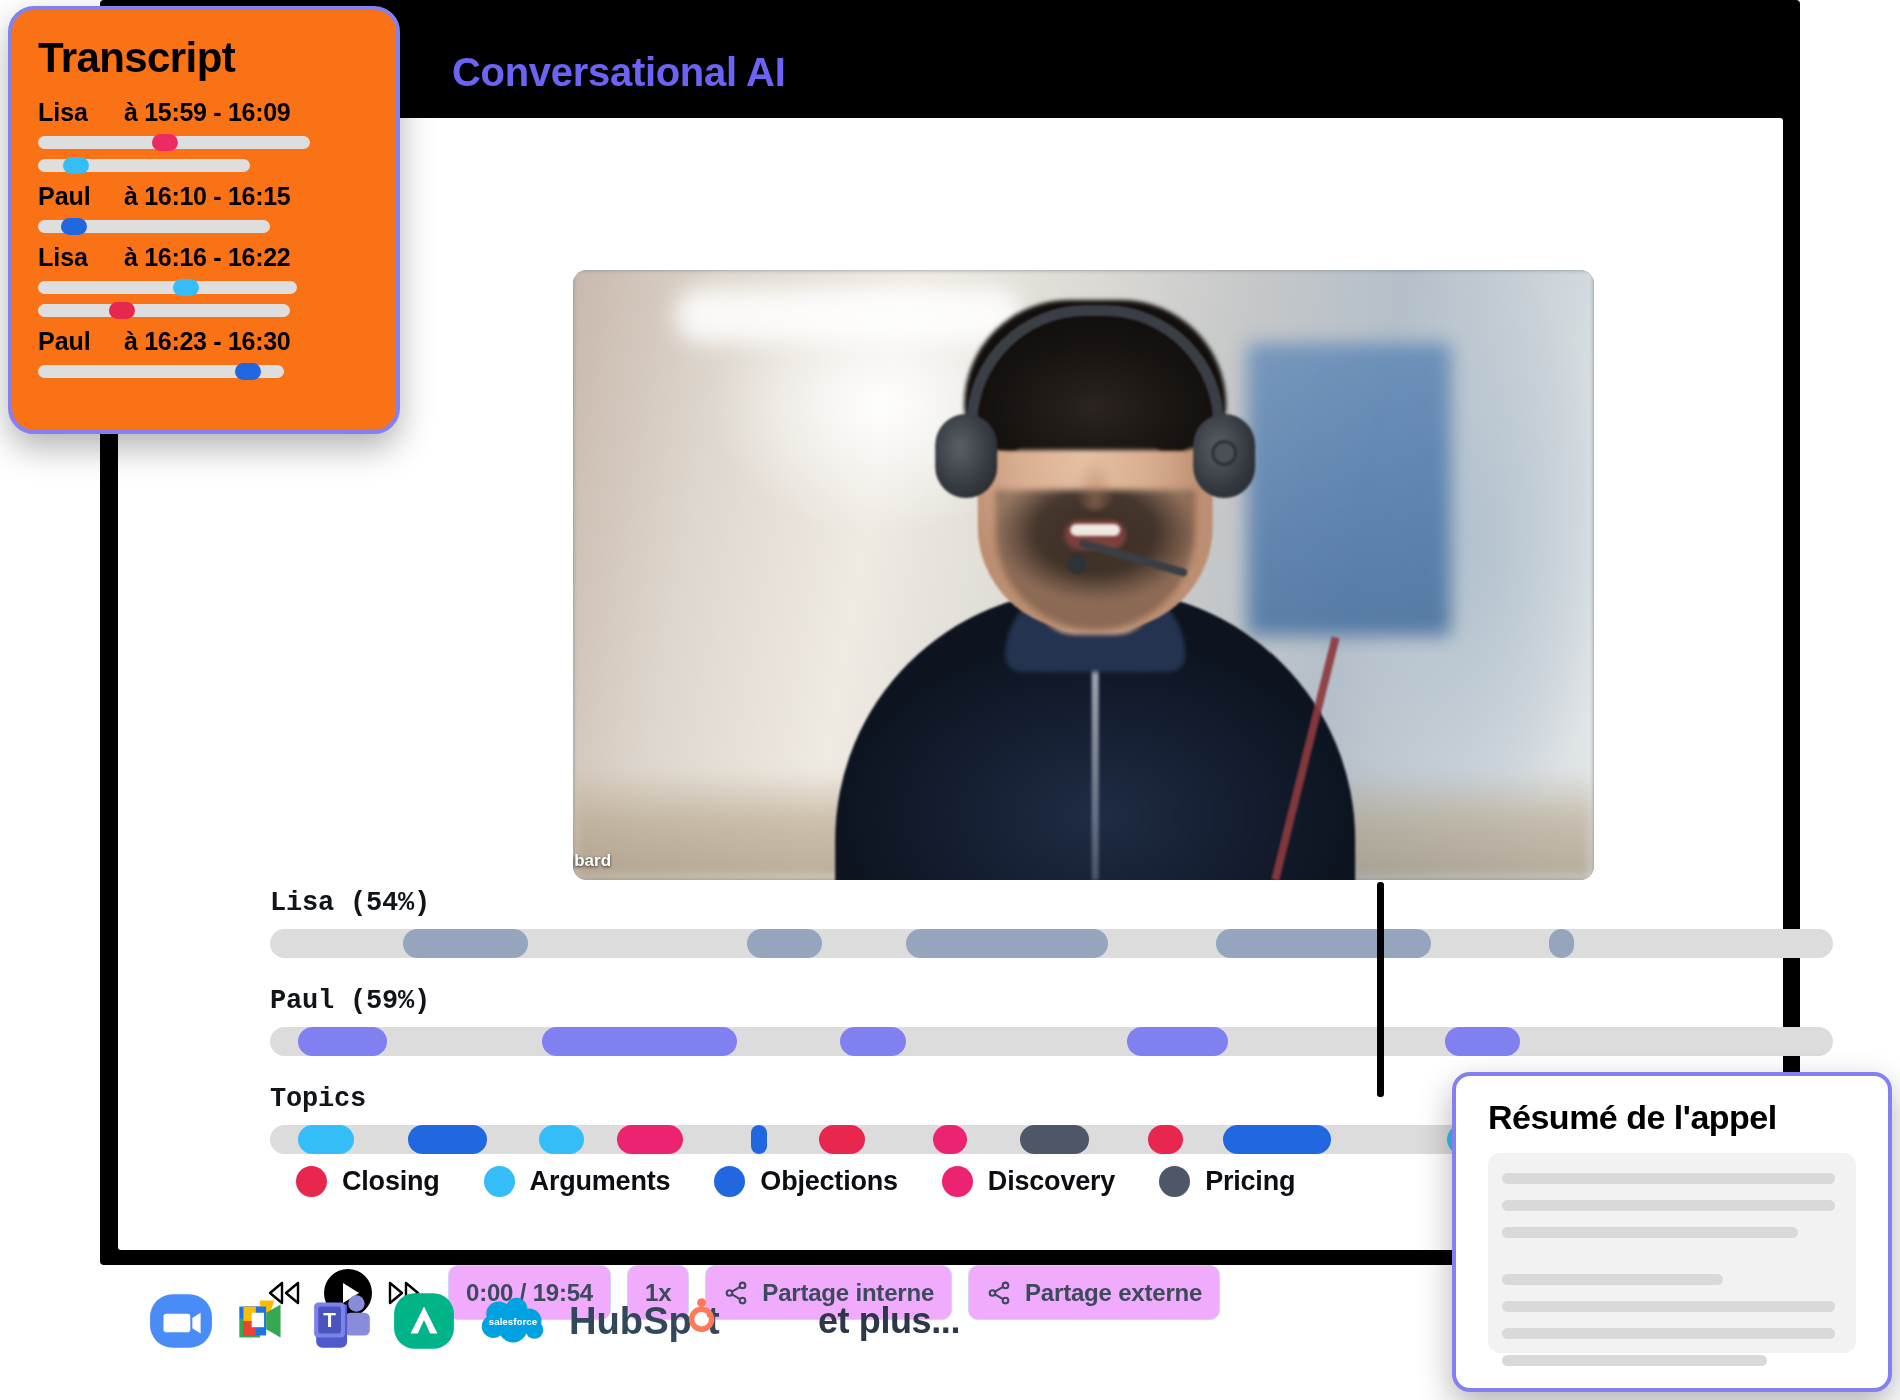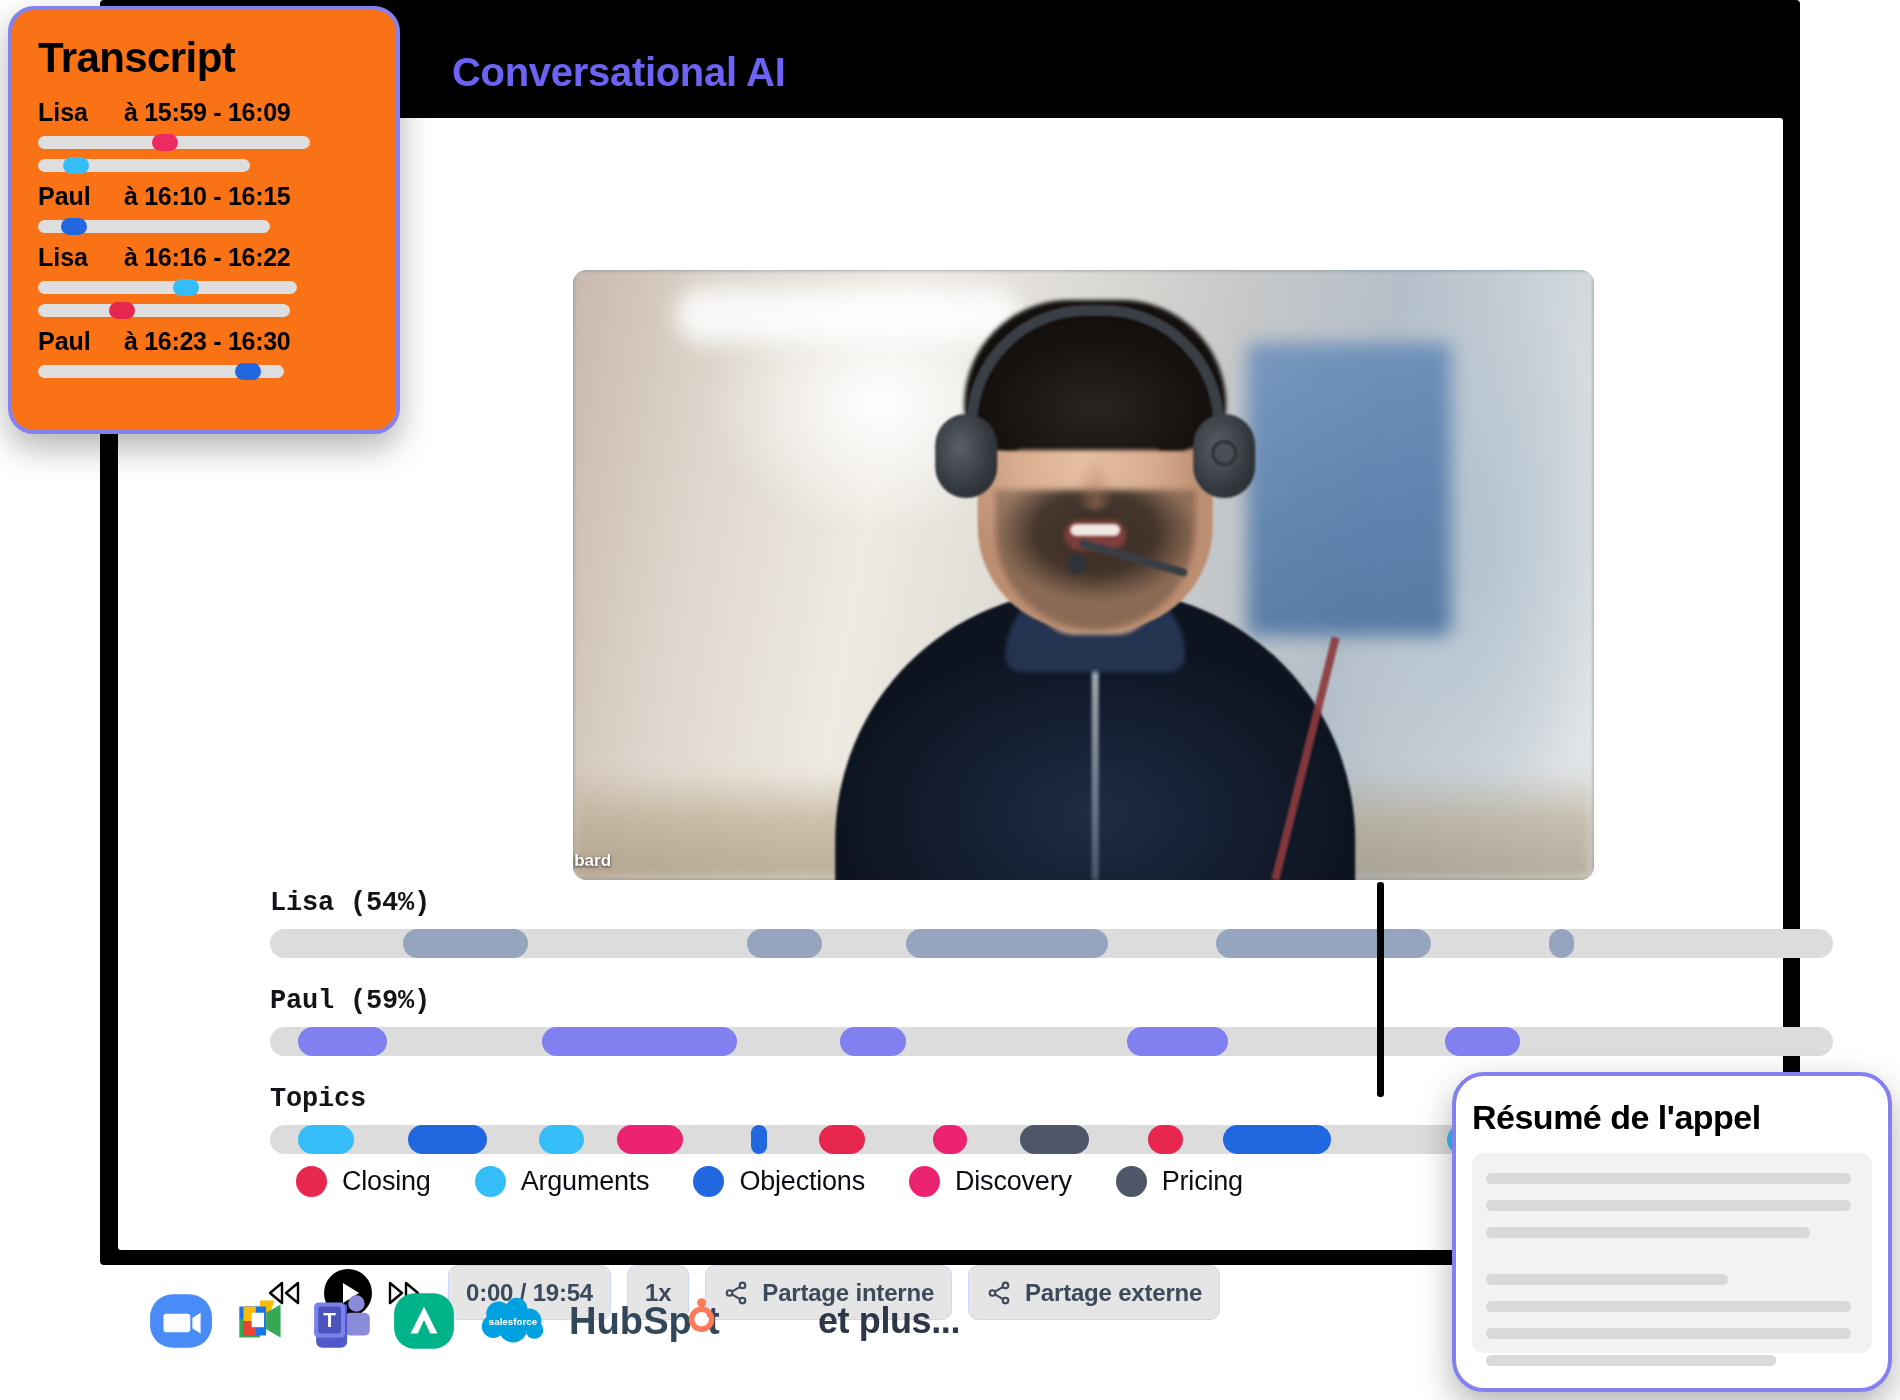--- a/index.html
+++ b/index.html
@@ -402,21 +402,21 @@
   }
   .legend-dot {
     width: 31px;
     height: 31px;
     border-radius: 50%;
     margin-right: 15px;
     flex: none;
   }
   .legend-text {
     font-size: 27px;
-    font-weight: 400;
+    font-weight: 700;
     color: #0b0e12;
     letter-spacing: -0.2px;
     white-space: nowrap;
   }
 
   
   .controls {
     position: absolute;
     left: 146px;
     top: 1147px;
@@ -452,21 +452,21 @@
     height: 55px;
     border: 1.5px solid #cdd6f5;
     border-radius: 10px;
     display: flex;
     align-items: center;
     justify-content: center;
     padding: 0 17px;
     font-size: 24px;
     font-weight: 700;
     color: #3d4a5c;
-    background: #e5e5e5;
+    background: #f0abfc;
     margin-left: 16px;
     white-space: nowrap;
     letter-spacing: -0.2px;
   }
   .pill .share-ico { margin-right: 13px; display: flex; }
 
   
   .transcript-card {
     position: absolute;
     left: 8px;
@@ -523,22 +523,22 @@
 
   
   .resume-card {
     position: absolute;
     left: 1452px;
     top: 1072px;
     width: 440px;
     height: 320px;
     background: #ffffff;
     border: 4px solid #8480f0;
-    border-radius: 32px;
-    padding: 22px 16px;
+    border-radius: 18px;
+    padding: 22px 32px;
     box-shadow: 0 14px 34px rgba(0,0,0,0.30);
     z-index: 20;
   }
   .resume-title {
     font-size: 34px;
     font-weight: 700;
     color: #000000;
     letter-spacing: -0.5px;
     margin-bottom: 16px;
   }

